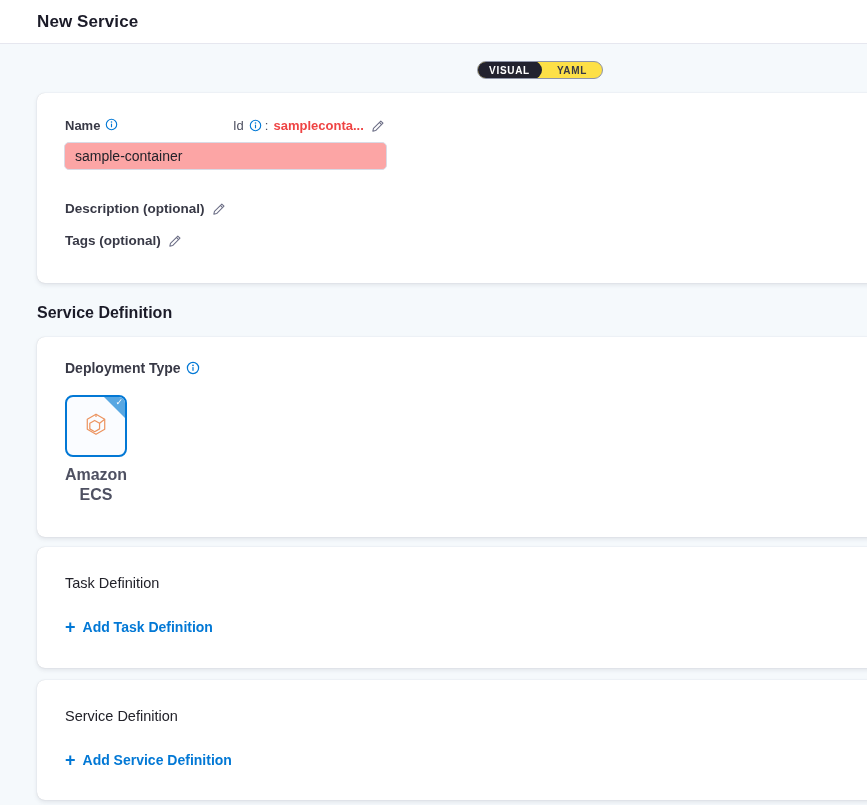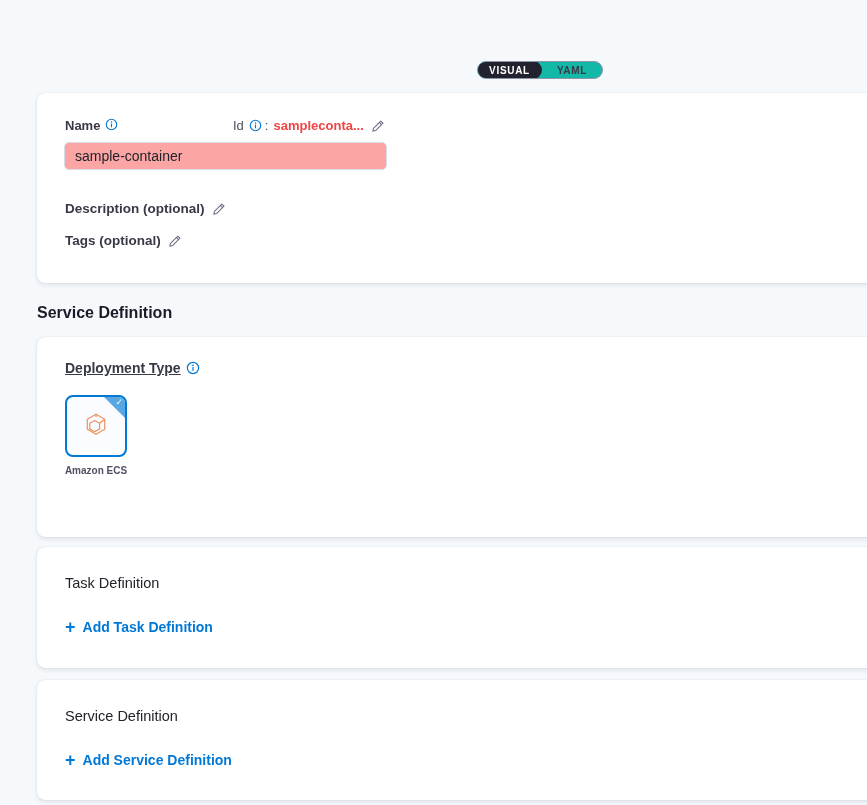--- a/index.html
+++ b/index.html
@@ -26,21 +26,21 @@
     font-size: 17px;
     font-weight: 700;
     color: #1b1b28;
     letter-spacing: .1px;
   }
   
   .toggle {
     position: absolute;
     left: 477px; top: 61px;
     width: 126px; height: 18px;
-    background: #14b8a6;
+    background: #fde047;
     border: 1px solid #8f94a8;
     border-radius: 10px;
     display: flex;
     overflow: hidden;
   }
   .toggle-seg {
     flex: 1 1 50%;
     display: flex;
     align-items: center;
     justify-content: center;
@@ -111,21 +111,21 @@
     display: flex; align-items: center;
     font-size: 13.5px; font-weight: 700; color: #383946;
   }
   .opt-desc { top: 108px; }
   .opt-tags { top: 140px; }
 
   
   .deploy-label {
     position: absolute; left: 28px; top: 23px;
     display: flex; align-items: center;
-    font-size: 14px; font-weight: 700; color: #383946; text-decoration: underline;
+    font-size: 14px; font-weight: 700; color: #383946;
   }
   .dt-tile {
     position: absolute; left: 28px; top: 58px;
     width: 62px; height: 62px;
     background: #fafcff;
     border: 2px solid #0278d5;
     border-radius: 8px;
     overflow: hidden;
     cursor: pointer;
     display: flex; align-items: center; justify-content: center;
@@ -137,21 +137,21 @@
     border-left: 21px solid transparent;
   }
   .dt-check {
     position: absolute; top: 0; right: 2px;
     color: #ffffff; font-size: 9px; font-weight: 700;
   }
   .dt-name {
     position: absolute; left: 26px; top: 128px;
     width: 66px;
     text-align: center;
-    font-size: 10px; font-weight: 600; color: #4f5162;
+    font-size: 16px; font-weight: 600; color: #4f5162;
     line-height: 1.28;
   }
   
   .card-heading {
     position: absolute; left: 28px; top: 28px;
     font-size: 14.5px; font-weight: 400; color: #22222a;
   }
   .add-link {
     position: absolute; left: 28px; top: 72px;
     display: flex; align-items: center;
@@ -161,20 +161,23 @@
   .plus {
     font-size: 18px; font-weight: 700;
     margin-right: 7px; line-height: 14px;
   }
 </style>
 </head>
 <body>
 
 <div class="page">
 
+  <div class="header">
+    <div class="page-title">New Service</div>
+  </div>
 
   <div class="toggle">
     <div class="toggle-seg selected">VISUAL</div>
     <div class="toggle-seg">YAML</div>
   </div>
 
   <div class="card card-overview">
     <div class="name-row">
       <span>Name</span>
       <span class="info-icon">

